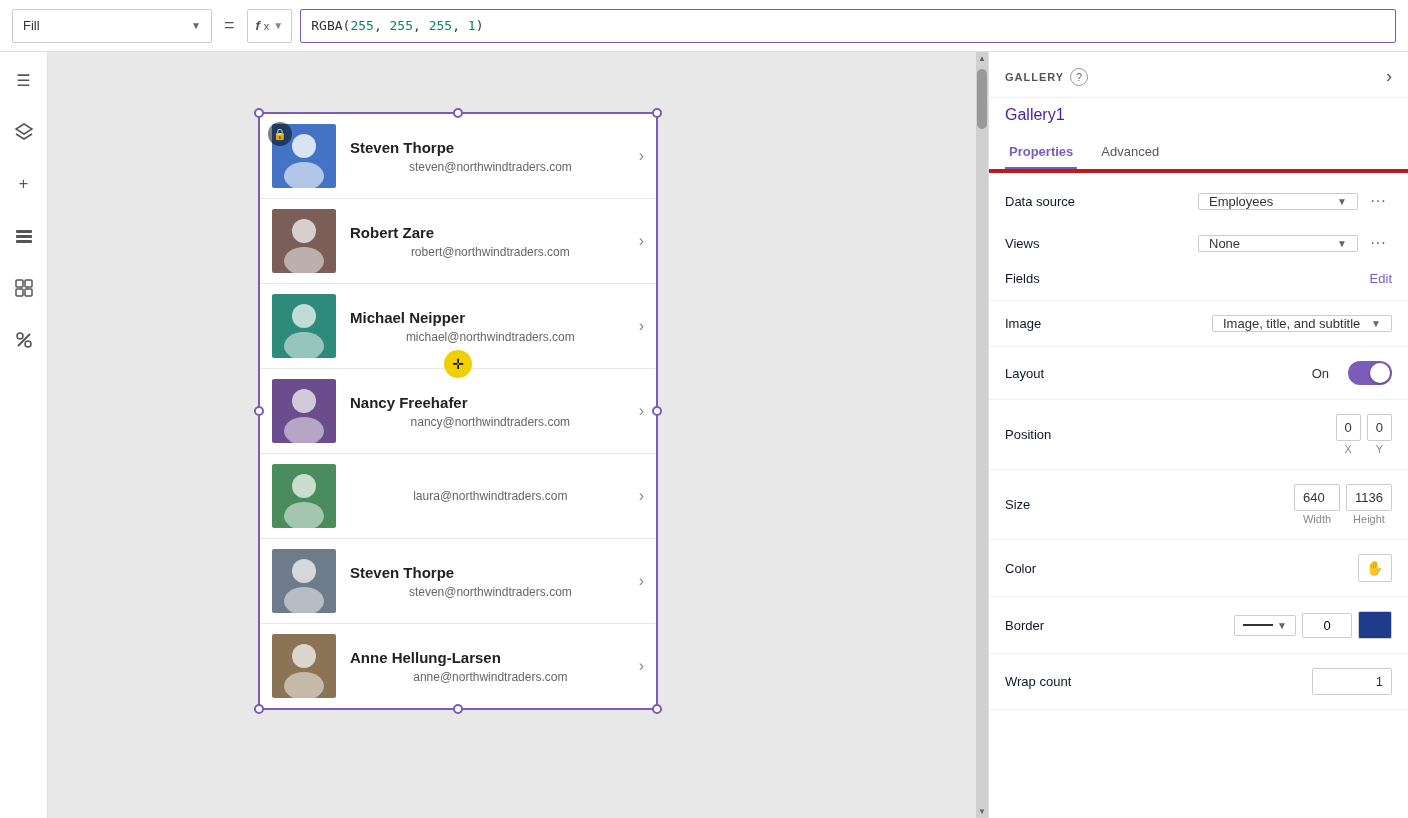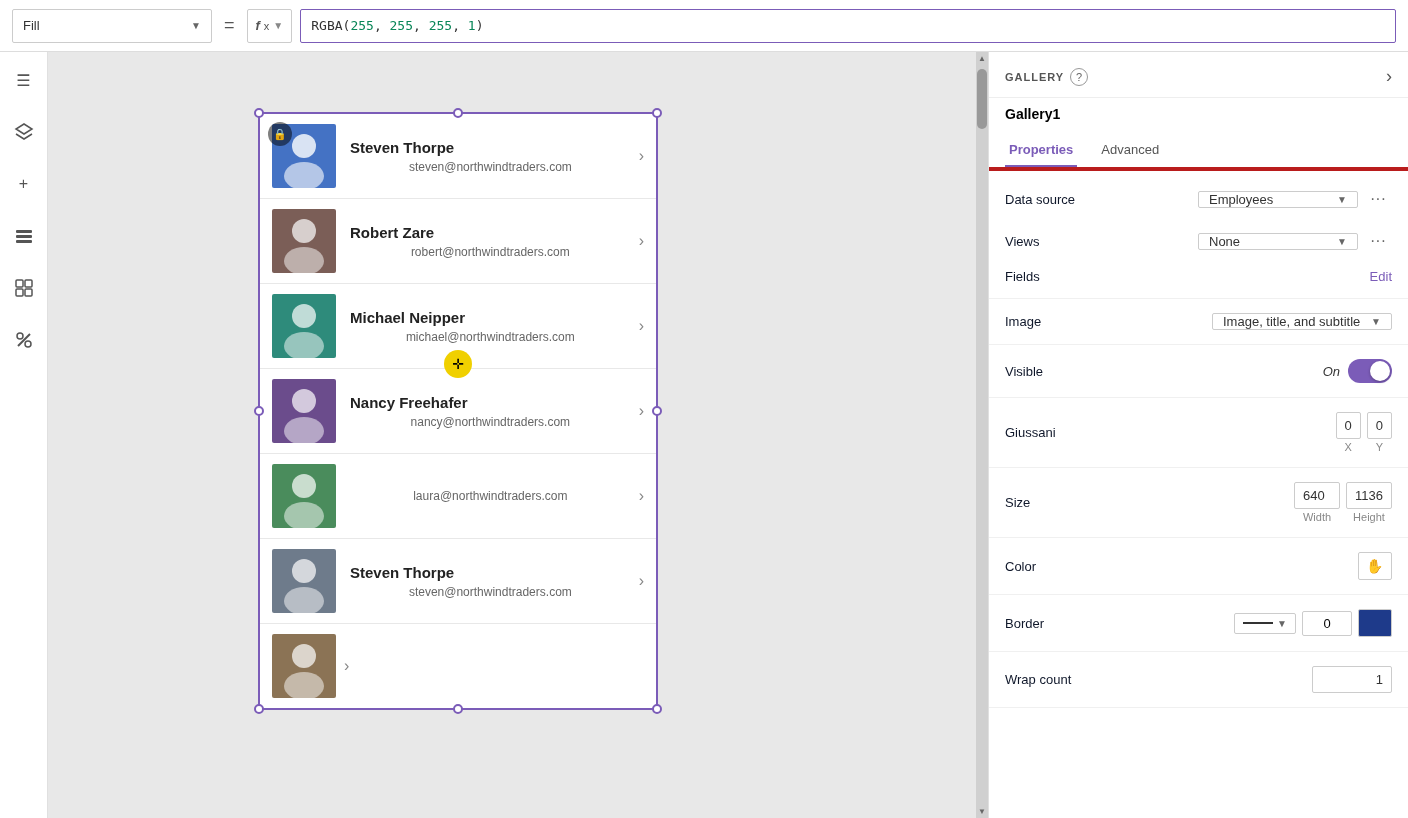--- a/index.html
+++ b/index.html
@@ -274,23 +274,23 @@
     .panel-back-btn {
       font-size: 18px;
       color: #555;
       cursor: pointer;
       background: none;
       border: none;
     }
 
     .panel-gallery-name {
       padding: 8px 16px 12px;
-      font-size: 14px;
-      font-weight: 700;
-      color: #000000;
+      font-size: 16px;
+      font-weight: 400;
+      color: #4c1d95;
     }
 
     .panel-tabs {
       display: flex;
       border-bottom: 4px solid #b91c1c;
       padding: 0 16px;
     }
     .panel-tab {
       padding: 8px 4px;
       margin-right: 20px;
@@ -361,22 +361,21 @@
       color: #7b5cb8;
       font-size: 13px;
       cursor: pointer;
       text-decoration: none;
     }
 
     
     .toggle-container {
       display: flex;
       align-items: center;
-      gap: 8px;
-      font-style: italic;
+      gap: 19px;
     }
     .toggle-label { font-size: 13px; color: #333; }
     .toggle {
       width: 44px;
       height: 24px;
       background: #7b5cb8;
       border-radius: 12px;
       position: relative;
       cursor: pointer;
       flex-shrink: 0;
@@ -637,20 +636,24 @@
           <span class="gallery-chevron">›</span>
         </div>
 
         <div class="gallery-item" style="border-bottom:none;">
           <div class="gallery-avatar av-tan">
             <svg class="person-svg" viewBox="0 0 64 64">
                 <circle cx="32" cy="22" r="12" fill="#fff" opacity="0.7"></circle>
                 <ellipse cx="32" cy="52" rx="20" ry="14" fill="#fff" opacity="0.5"></ellipse>
               </svg>
           </div>
+          <div class="gallery-info">
+            <div class="gallery-name">Anne Hellung-Larsen</div>
+            <div class="gallery-email">anne@northwindtraders.com</div>
+          </div>
           <span class="gallery-chevron">›</span>
         </div>
       </div>
     </div>
 
     <div class="canvas-scrollbar">
       <div class="scroll-arrow">▲</div>
       <div class="scroll-thumb"></div>
       <div class="scroll-arrow" style="position:absolute;bottom:0;">▼</div>
     </div>
@@ -711,35 +714,35 @@
           <div class="dropdown-control" style="min-width:180px;">
             <span>Image, title, and subtitle</span>
             <span class="dd-chevron">▼</span>
           </div>
         </div>
       </div>
     </div>
 
     <div class="panel-section">
       <div class="panel-row">
-        <span class="panel-label">Visible</span>
+        <span class="panel-label">Layout</span>
         <div class="panel-control">
           <div class="toggle-container">
             <span class="toggle-label">On</span>
             <div class="toggle">
               <div class="toggle-knob"></div>
             </div>
           </div>
         </div>
       </div>
     </div>
 
     <div class="panel-section">
       <div class="panel-row">
-        <span class="panel-label">Giussani</span>
+        <span class="panel-label">Position</span>
         <div class="panel-control">
           <div class="pos-size-grid">
             <div class="input-with-label">
               <div class="input-box">0</div>
               <div class="input-sublabel">X</div>
             </div>
             <div class="input-with-label">
               <div class="input-box">0</div>
               <div class="input-sublabel">Y</div>
             </div>

